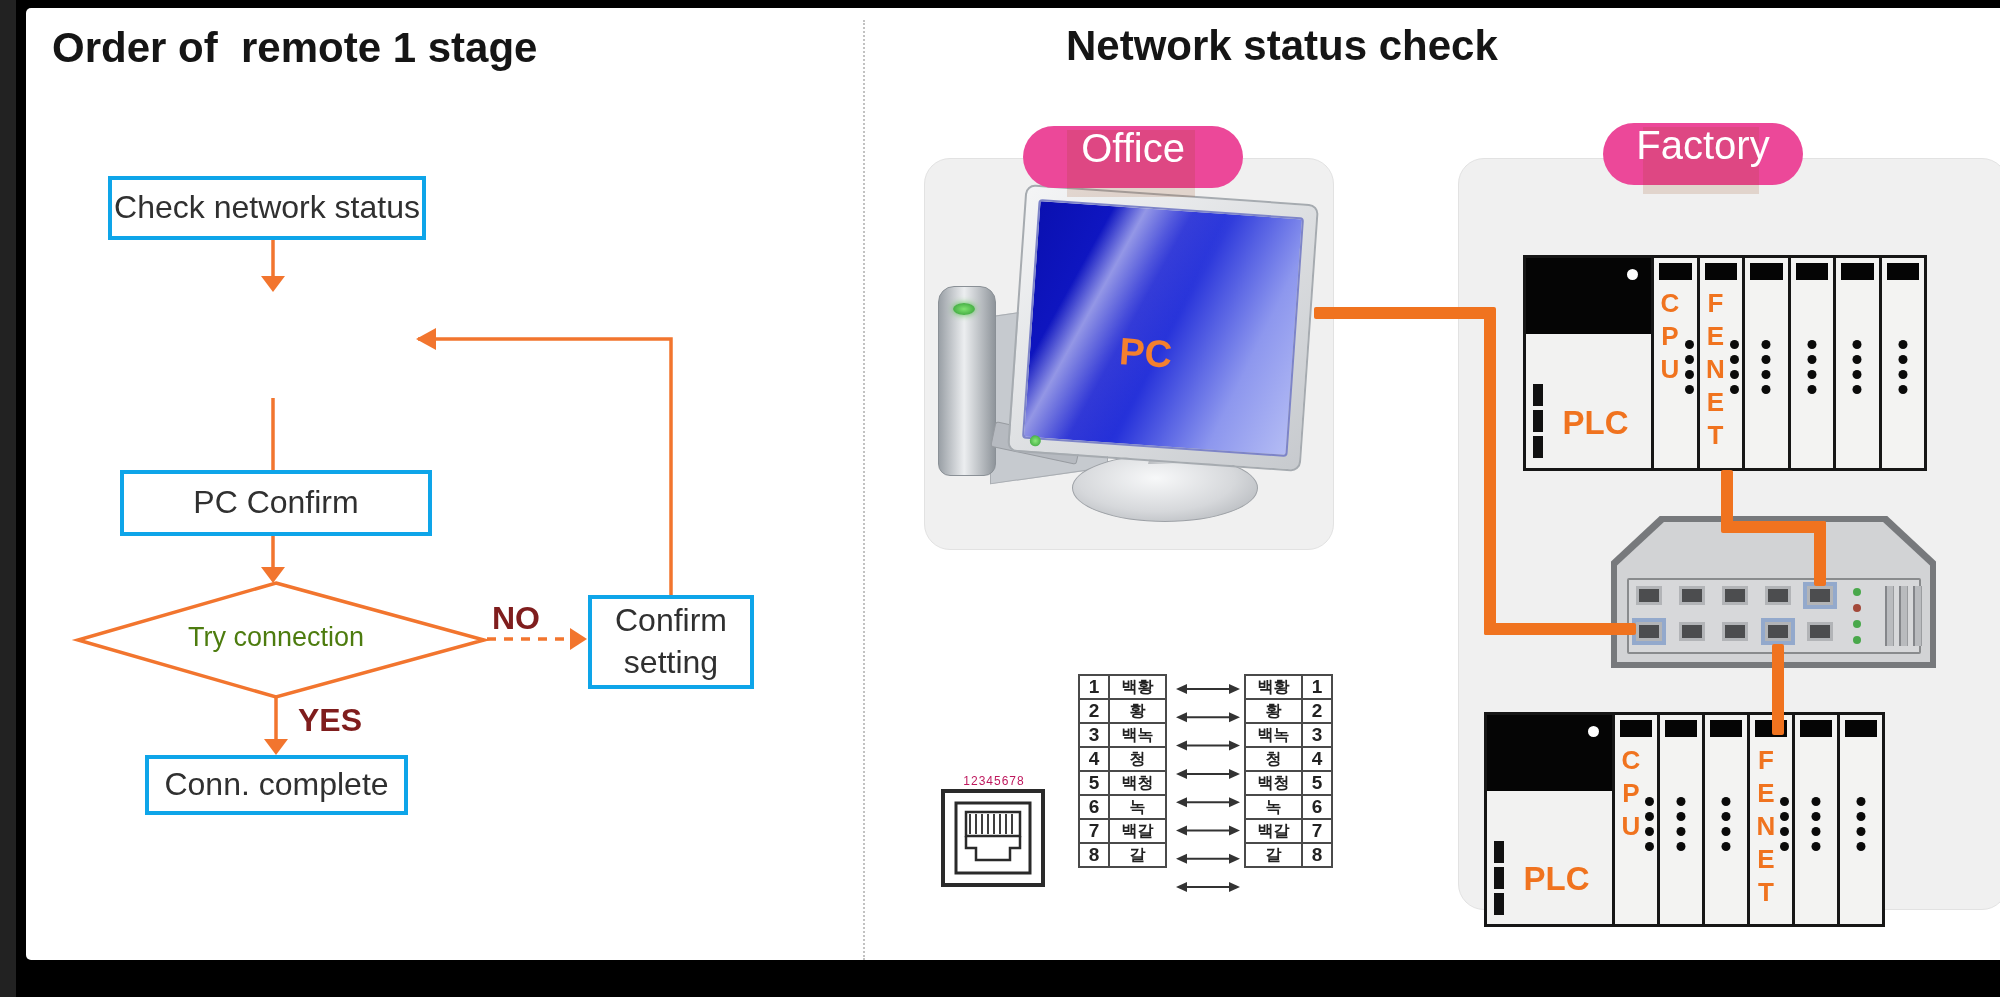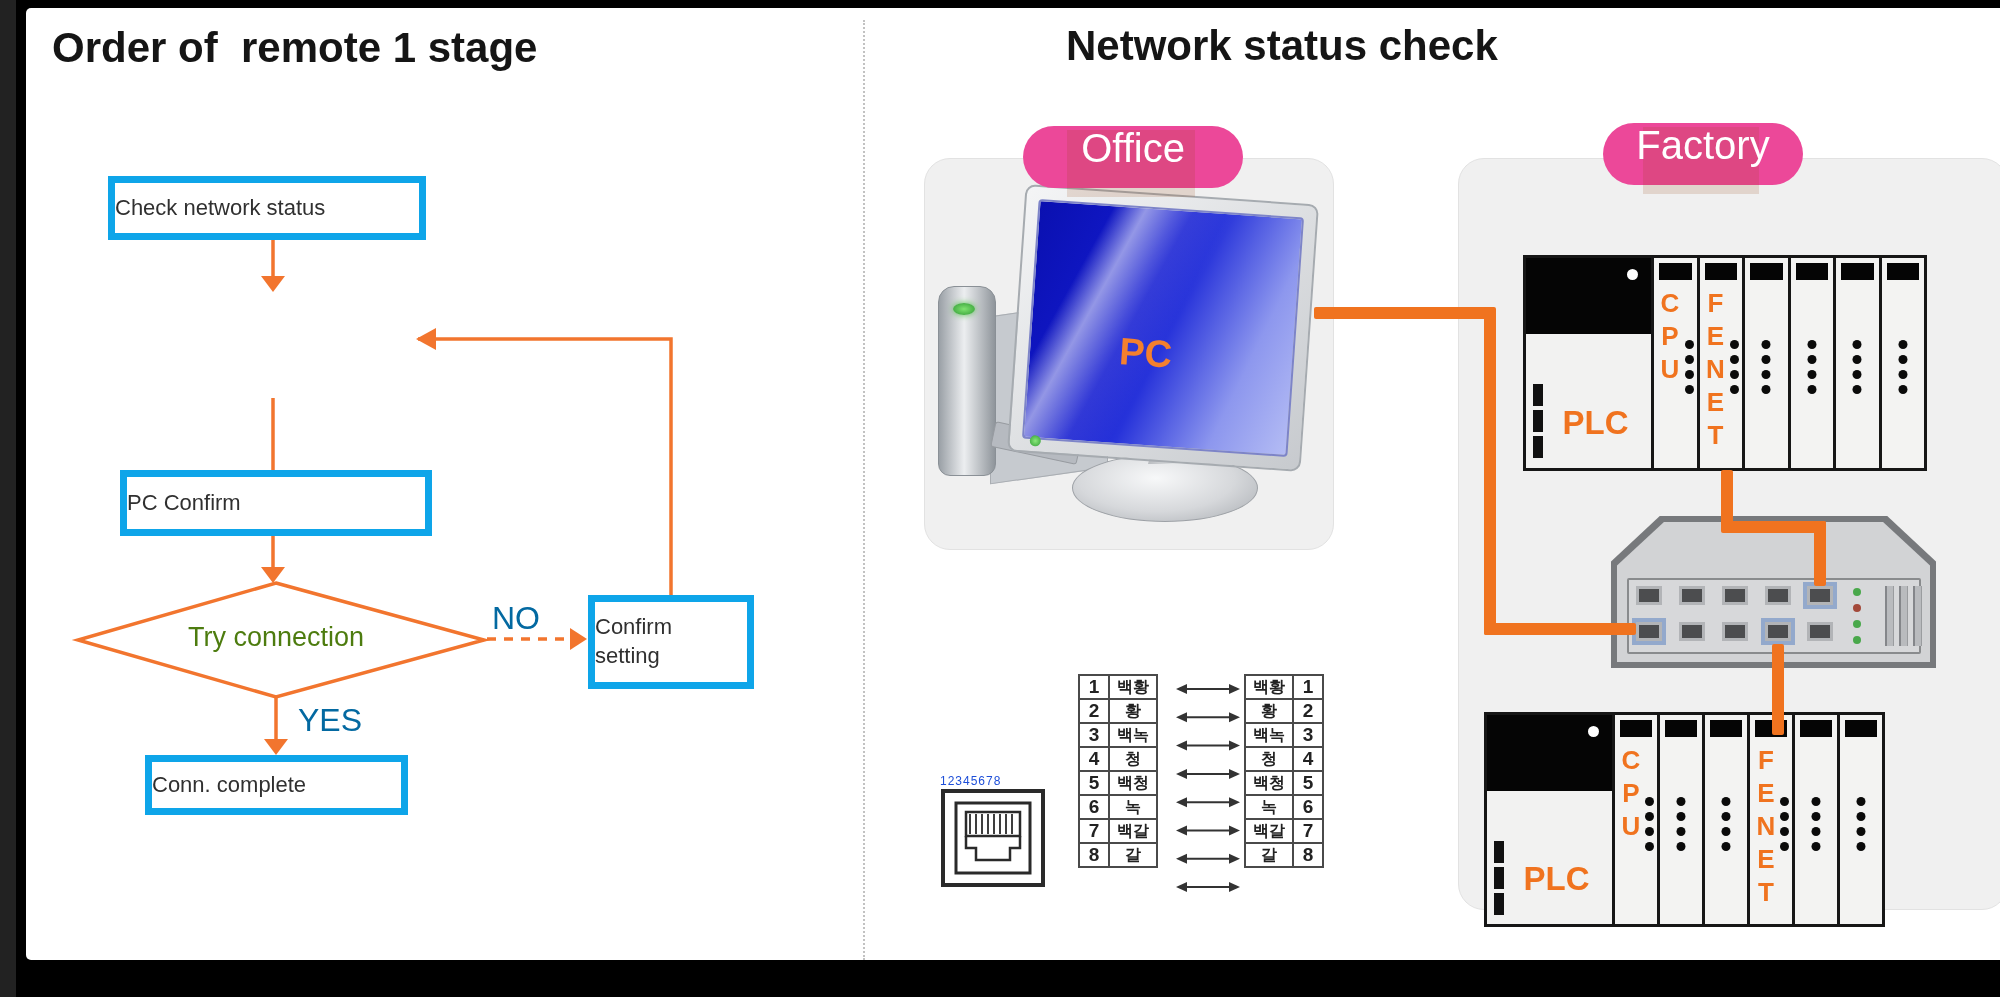--- a/index.html
+++ b/index.html
@@ -5,26 +5,26 @@
   html,body{margin:0;padding:0;background:#222;}
   *{box-sizing:border-box;}
   .canvas{position:relative;width:2000px;height:997px;background:#000;overflow:hidden;
           font-family:"Liberation Sans","DejaVu Sans",sans-serif;margin-left:16px;}
   .content{position:absolute;left:10px;top:8px;width:1980px;height:952px;background:#fff;border-radius:5px;}
   .divider{position:absolute;left:837px;top:12px;height:940px;border-left:2px dotted #c2c2c2;}
 
   
   .fc-title{position:absolute;left:26px;top:16px;font-size:42px;font-weight:600;color:#151515;white-space:pre;}
   .fc-svg{position:absolute;left:0;top:0;}
-  .fc-box{position:absolute;border:7px solid #0ea5e9;background:#fff;color:#303030;
-          display:flex;flex-direction:column;align-items:flex-start;justify-content:center;
-          text-align:center;font-size:22px;line-height:1.3;}
+  .fc-box{position:absolute;border:4px solid #0ea5e9;background:#fff;color:#303030;
+          display:flex;flex-direction:column;align-items:center;justify-content:center;
+          text-align:center;font-size:32px;line-height:1.3;}
   .fc-diamond-text{position:absolute;left:130px;top:614px;width:240px;text-align:center;
           font-size:27px;color:#4d7c0f;}
-  .branch-label{position:absolute;font-size:32px;font-weight:400;color:#0369a1;text-align:center;}
+  .branch-label{position:absolute;font-size:32px;font-weight:700;color:#7f1d1d;text-align:center;}
 
   
   .net-title{position:absolute;left:1040px;top:14px;width:650px;text-align:left;
              font-size:42px;font-weight:600;color:#151515;}
   .zone{position:absolute;background:#f0f0f0;border:1px solid #e2e2e2;border-radius:26px;}
   .badge{position:absolute;background:#ec4899;border-radius:32px;color:#fff;
          display:flex;align-items:flex-start;justify-content:center;font-size:40px;z-index:15;}
   .badge-tab{position:absolute;left:20%;top:4px;width:58%;height:calc(100% + 5px);
              background:rgba(150,70,20,0.16);}
   .badge-text{position:relative;z-index:2;}
@@ -88,26 +88,26 @@
   .hub-panel{position:absolute;left:16px;top:62px;width:294px;height:76px;background:#d7d8da;
              border:2px solid #898b8d;border-radius:2px;z-index:2;}
   .hub-port{position:absolute;width:26px;height:19px;background:#4c4d4f;border:3px solid #b2b4b7;}
   .hub-port.hl{box-shadow:0 0 0 4px #93a9cc;}
   .hub-led{position:absolute;width:8px;height:8px;border-radius:50%;}
   .hub-vent{position:absolute;top:6px;width:9px;height:60px;background:#b9bbbe;
             border-left:2px solid #84868a;border-right:1px solid #9a9c9f;}
 
   
   .rj45{position:absolute;left:914px;top:766px;width:108px;height:124px;}
-  .rj45-label{position:absolute;left:0;top:0;width:100%;text-align:left;font-size:12px;
-              letter-spacing:1px;color:#1d4ed8;}
+  .rj45-label{position:absolute;left:0;top:0;width:100%;text-align:center;font-size:12px;
+              letter-spacing:1px;color:#be185d;}
   .wire-table{position:absolute;border-collapse:collapse;background:#fff;}
   .wire-table td{border:2px solid #4a4a4a;text-align:center;height:24px;padding:0;color:#222;}
   .wire-table td.pin{width:30px;font-size:19px;font-weight:600;}
-  .wire-table td.color{width:48px;font-size:16px;font-weight:700;}
+  .wire-table td.color{width:57px;font-size:16px;font-weight:700;}
   .wire-arrows{position:absolute;left:1148px;top:666px;}
   .wiring-caption{position:absolute;left:992px;top:912px;width:416px;height:74px;background:#fff;
                   display:flex;align-items:center;justify-content:center;
                   font-size:40px;font-weight:600;color:#111;z-index:50;}
 </style>
 </head>
 <body>
 
 <div class="canvas">
   <div class="content">

